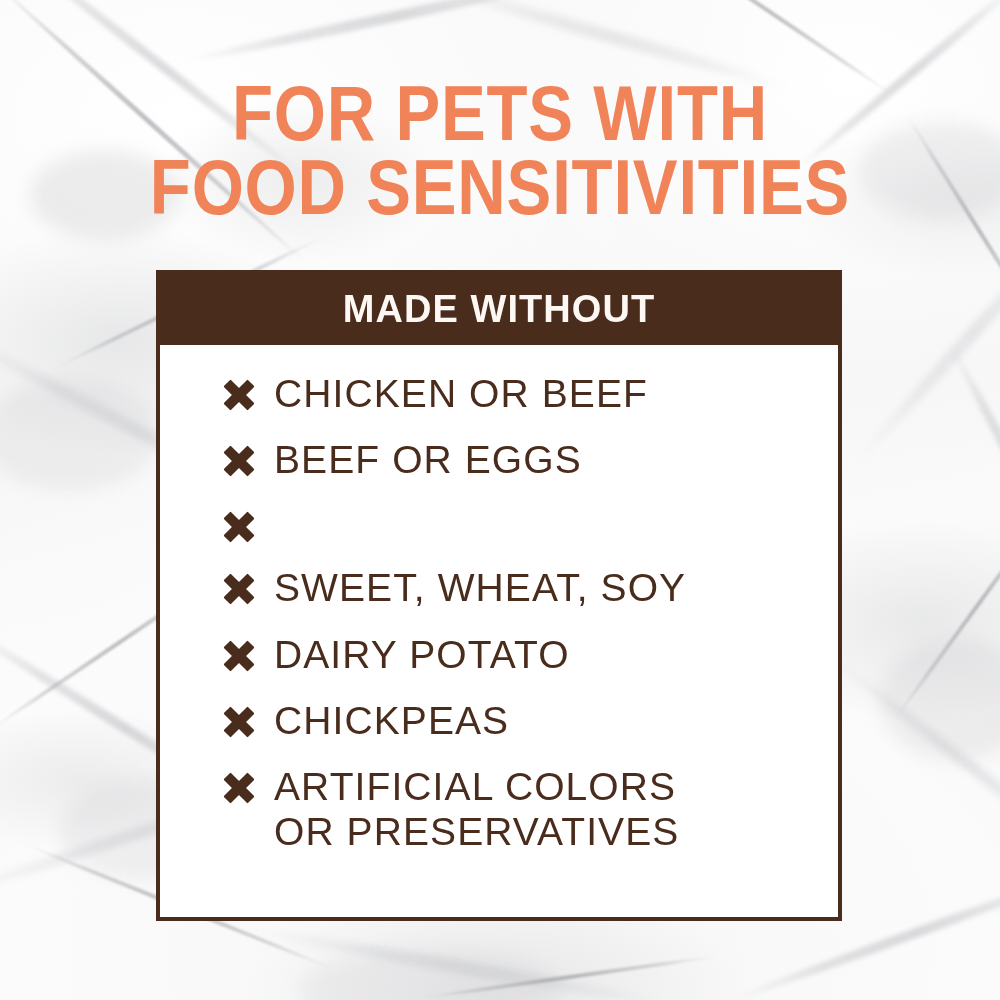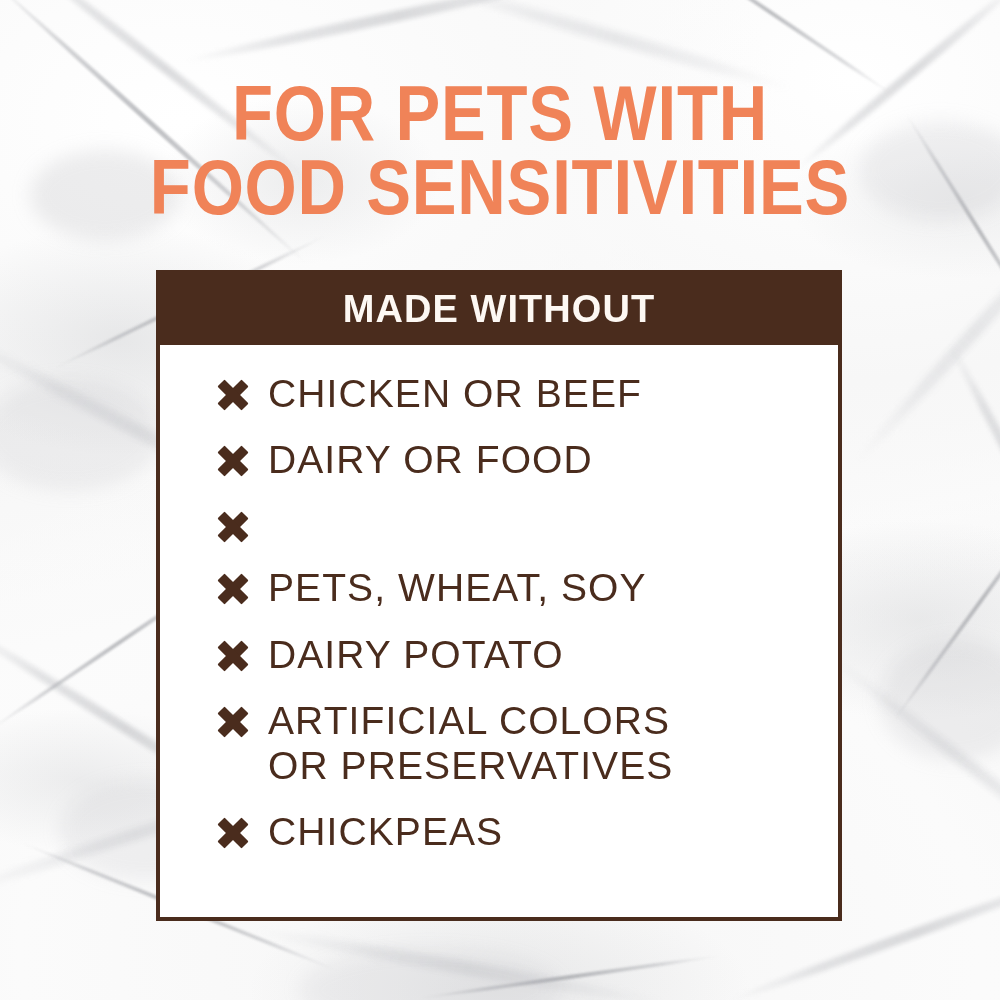--- a/index.html
+++ b/index.html
@@ -114,21 +114,21 @@
   .card-header-title {
     color: #fdf8f3;
     font-family: "Liberation Sans", sans-serif;
     font-weight: 700;
     font-size: 38px;
     letter-spacing: 0.028em;
     text-align: center;
   }
 
   .card-body {
-    padding: 26px 0 0 4px;
+    padding: 26px 0 0 10px;
     background: #ffffff;
     height: calc(100% - 71px);
     box-sizing: border-box;
   }
 
   .item-list {
     list-style: none;
     margin: 0;
     padding: 0;
   }
@@ -229,45 +229,45 @@
     <div class="card-body">
       <ul class="item-list">
 
         <li class="item">
           <span class="x-icon"></span>
           <span class="item-text">CHICKEN OR BEEF</span>
         </li>
 
         <li class="item">
           <span class="x-icon"></span>
-          <span class="item-text">DAIRY OR FOOD</span>
-        </li>
-
-        <li class="item">
-          <span class="x-icon"></span>
-        </li>
-
-        <li class="item">
-          <span class="x-icon"></span>
-          <span class="item-text">PETS, WHEAT, SOY</span>
+          <span class="item-text">BEEF OR EGGS</span>
+        </li>
+
+        <li class="item">
+          <span class="x-icon"></span>
+        </li>
+
+        <li class="item">
+          <span class="x-icon"></span>
+          <span class="item-text">SWEET, WHEAT, SOY</span>
         </li>
 
         <li class="item">
           <span class="x-icon"></span>
           <span class="item-text">DAIRY POTATO</span>
+        </li>
+
+        <li class="item">
+          <span class="x-icon"></span>
+          <span class="item-text">CHICKPEAS</span>
         </li>
 
         <li class="item">
           <span class="x-icon"></span>
           <span class="item-text">ARTIFICIAL COLORS
 OR PRESERVATIVES</span>
         </li>
 
-        <li class="item">
-          <span class="x-icon"></span>
-          <span class="item-text">CHICKPEAS</span>
-        </li>
-
       </ul>
     </div>
   </div>
 
 </div>
 
 </body></html>

